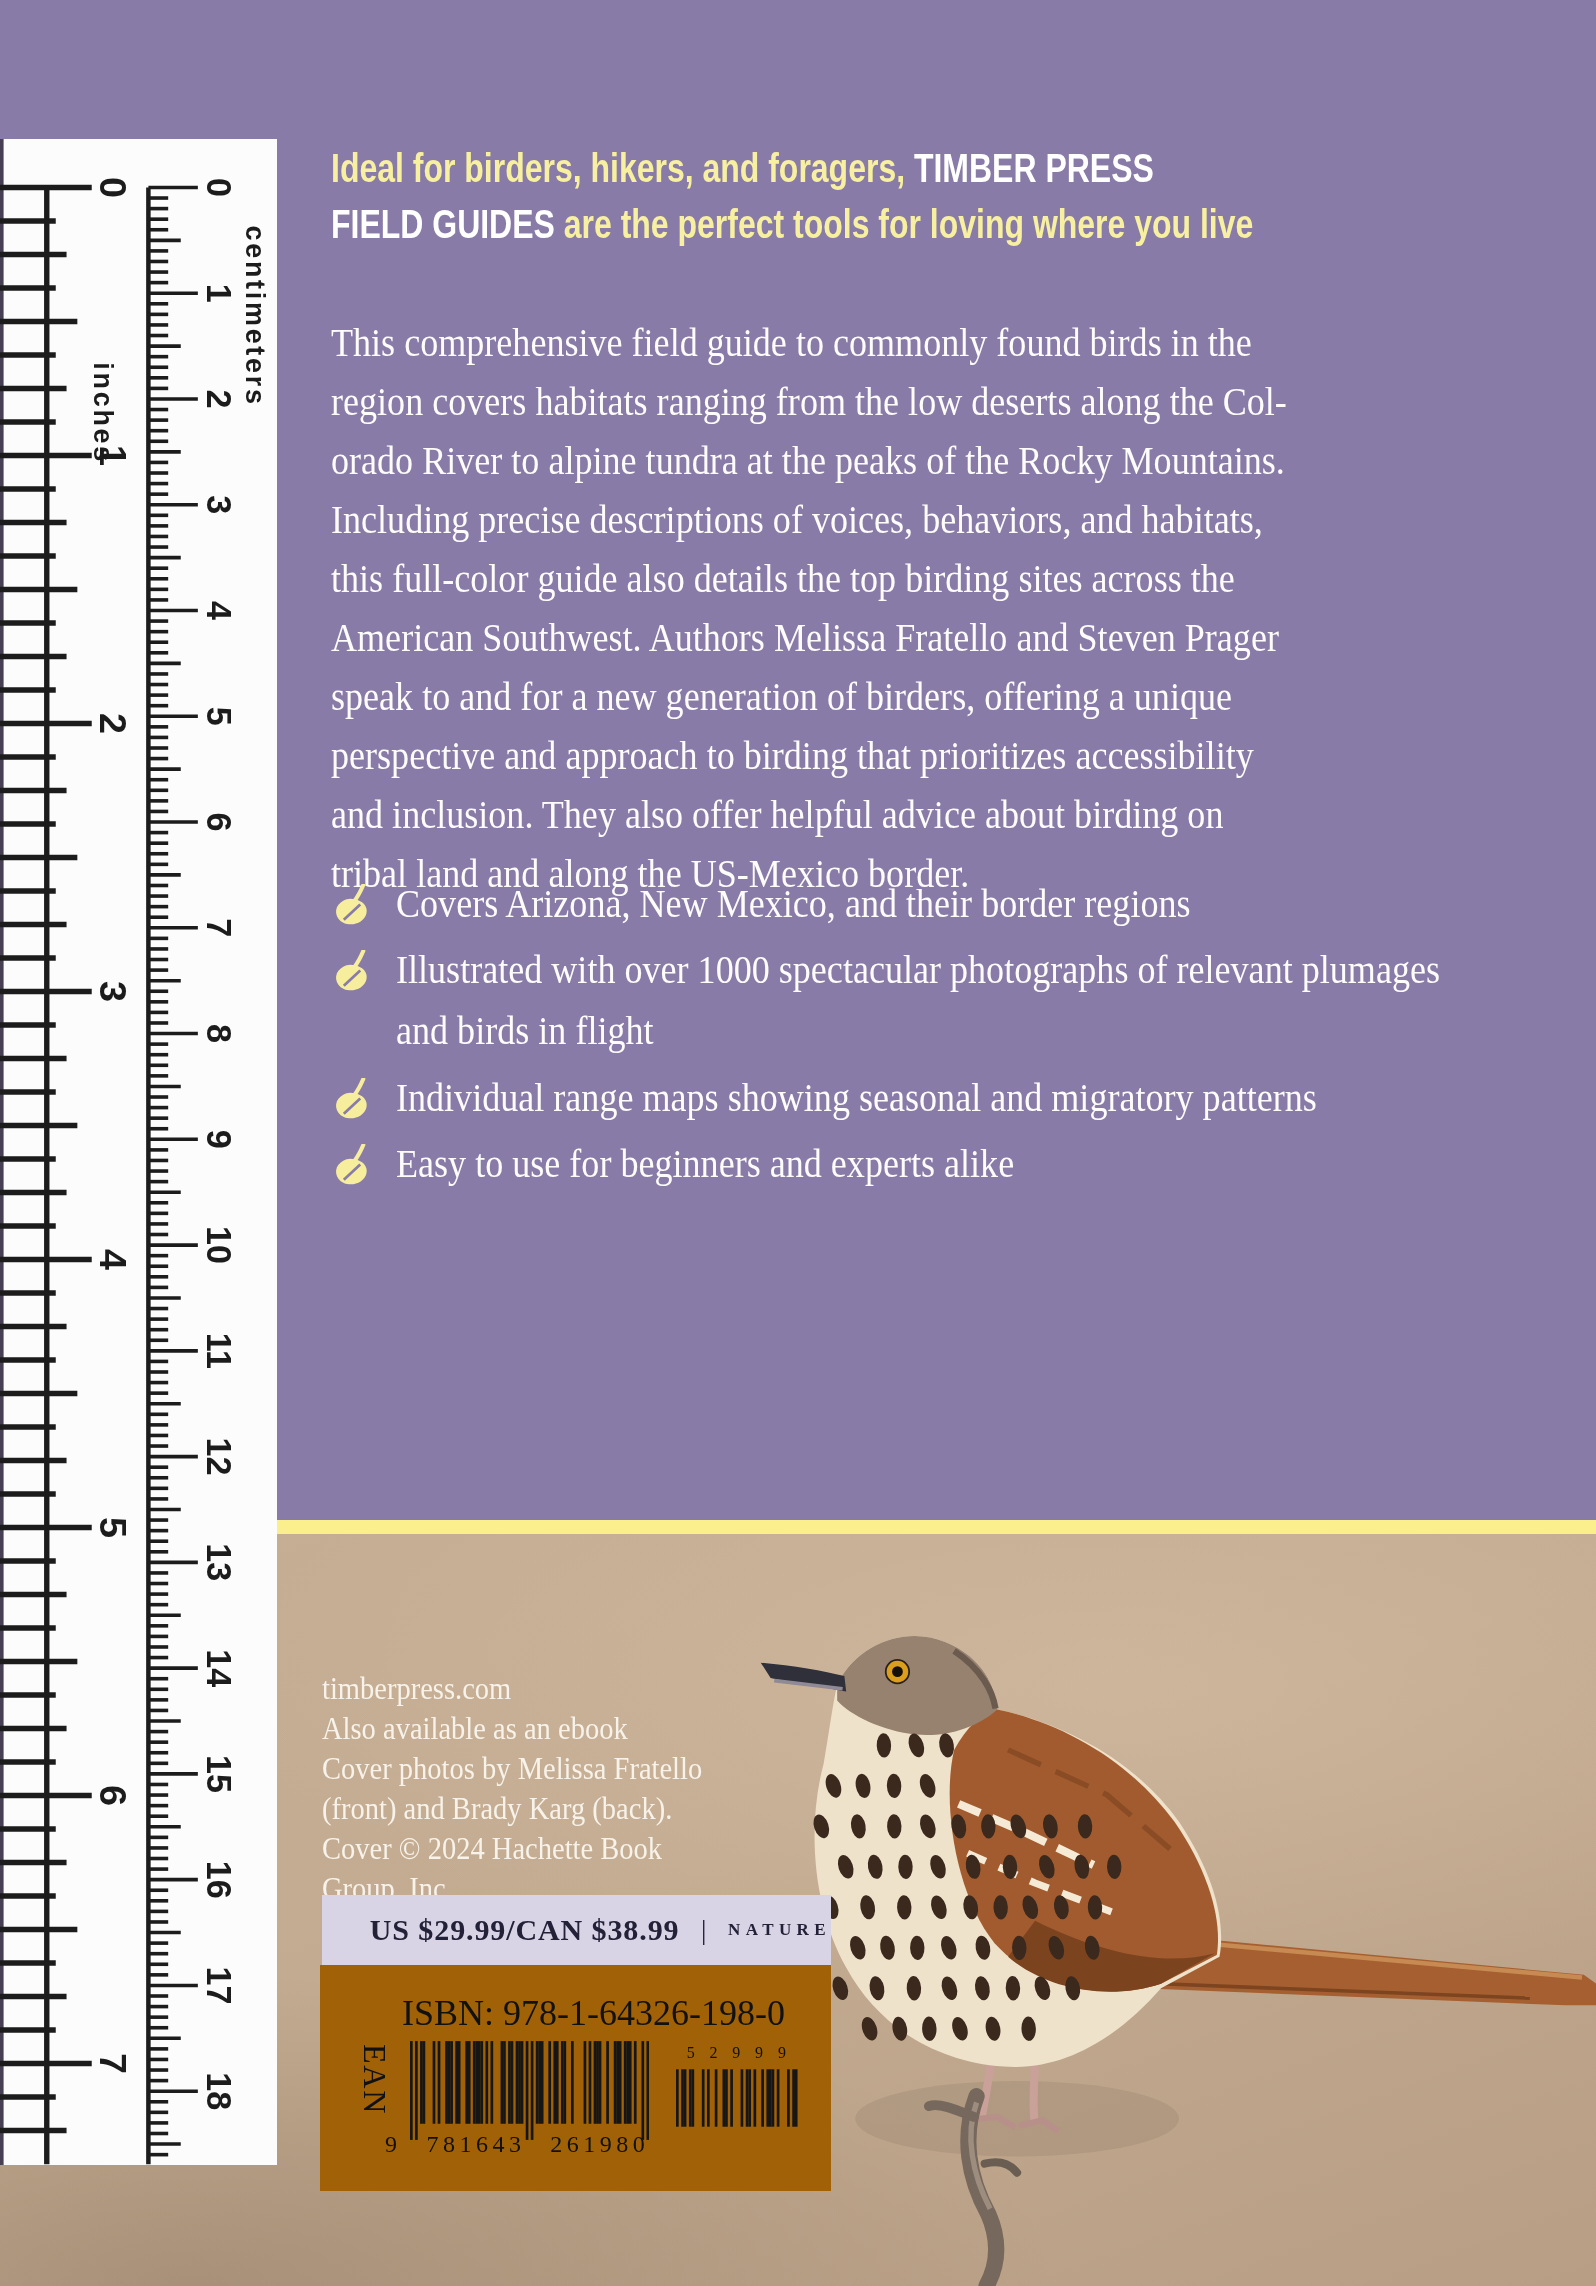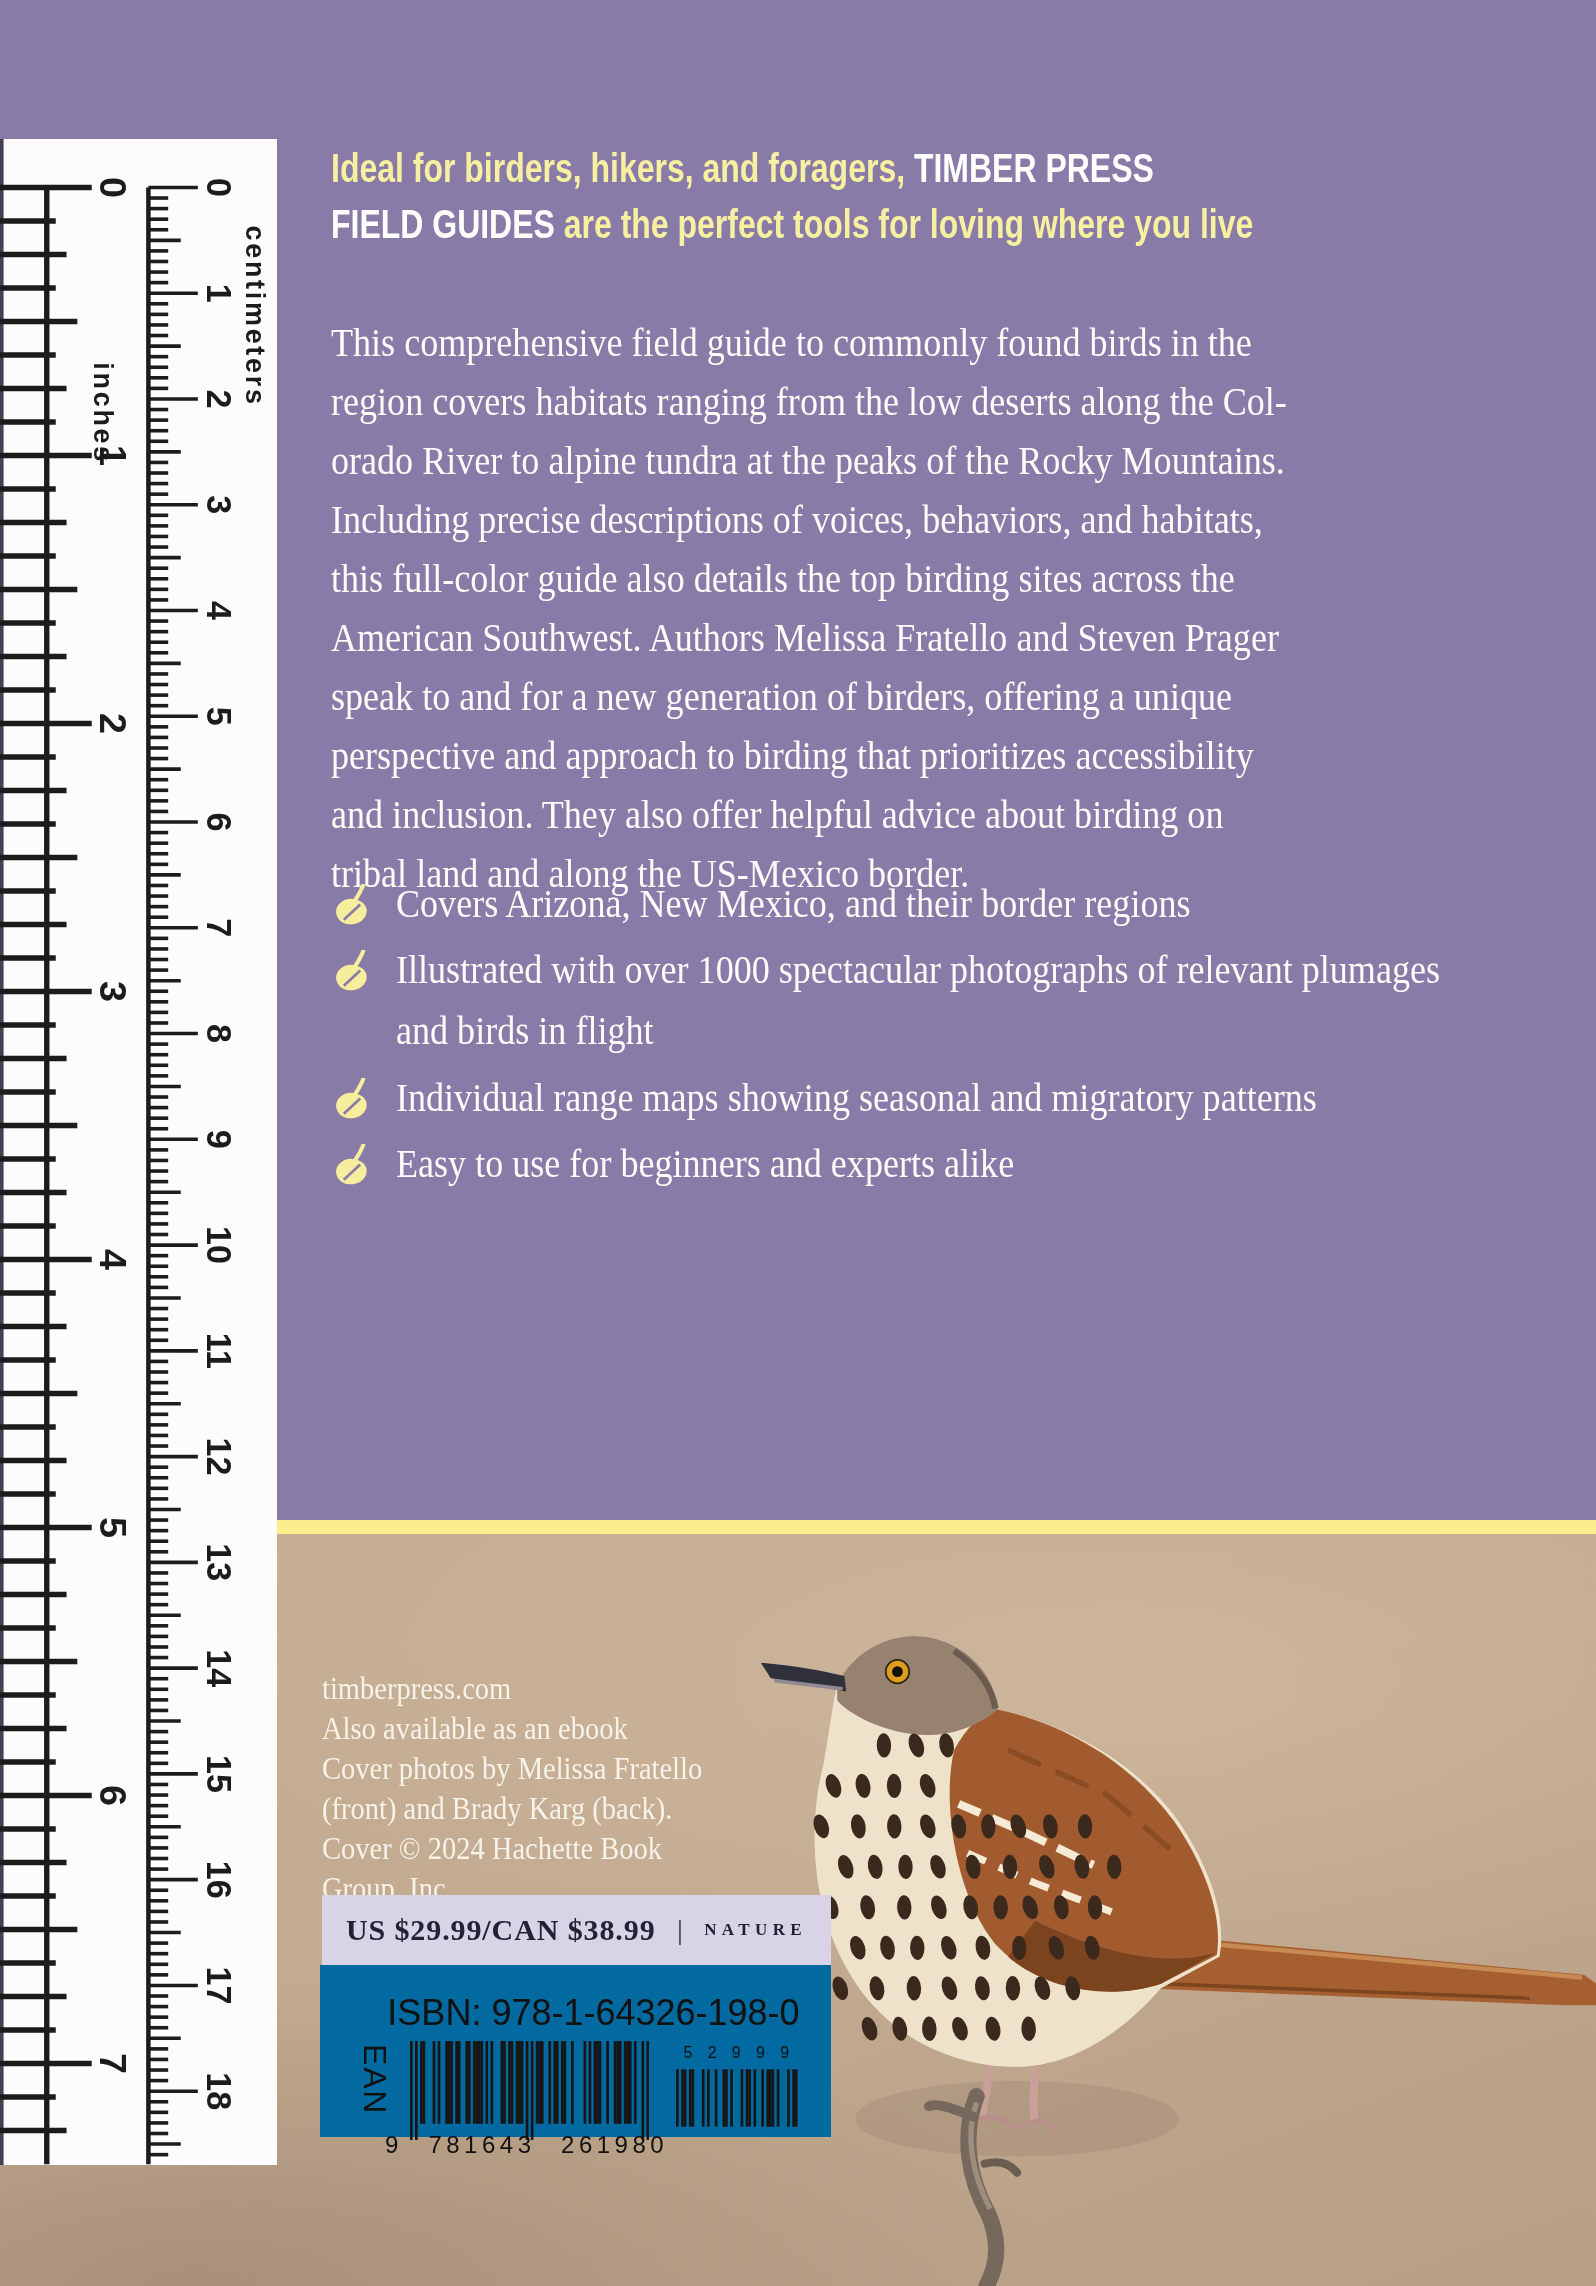--- a/index.html
+++ b/index.html
@@ -77,34 +77,34 @@
     position:absolute;left:322px;top:1669px;width:630px;
     color:#f7f3ea;font-size:31px;line-height:40px;
     white-space:pre-line;
     transform:scaleX(.92);transform-origin:0 0;
   }
 
   
   .price-bar{
     position:absolute;left:322px;top:1895px;width:509px;height:70px;
     background:#D9D4E5;
-    display:flex;align-items:center;justify-content:center;gap:21.6px;
+    display:flex;align-items:center;justify-content:flex-end;gap:21.6px;
     color:#232138;
   }
   .price-bar .price{font-size:30px;font-weight:700;letter-spacing:0.9px;}
   .price-bar .sep{font-size:27px;font-weight:400;}
   .price-bar .category{
     font-size:17px;font-weight:700;letter-spacing:5.4px;
   }
 
   
   .isbn-box{
-    position:absolute;left:320px;top:1965px;width:511px;height:172px;
-    background:#0369a1;
-    font-family:Liberation Sans, sans-serif;color:#111;
+    position:absolute;left:320px;top:1965px;width:511px;height:226px;
+    background:#a16207;
+    font-family:Liberation Serif, serif;color:#111;
   }
   .isbn-label{
     position:absolute;left:0;top:27px;width:511px;text-align:center;
     font-size:36px;letter-spacing:0px;
     padding-left:36px;box-sizing:border-box;
   }
   .ean-label{
     position:absolute;left:36px;top:79px;height:86px;
     writing-mode:vertical-rl;
     font-size:32px;letter-spacing:1.8px;

